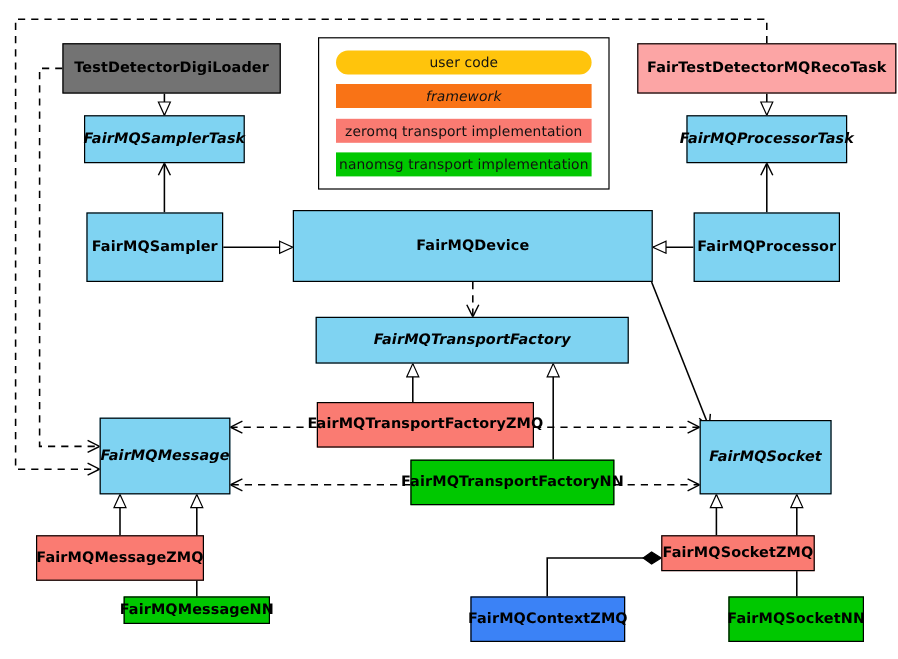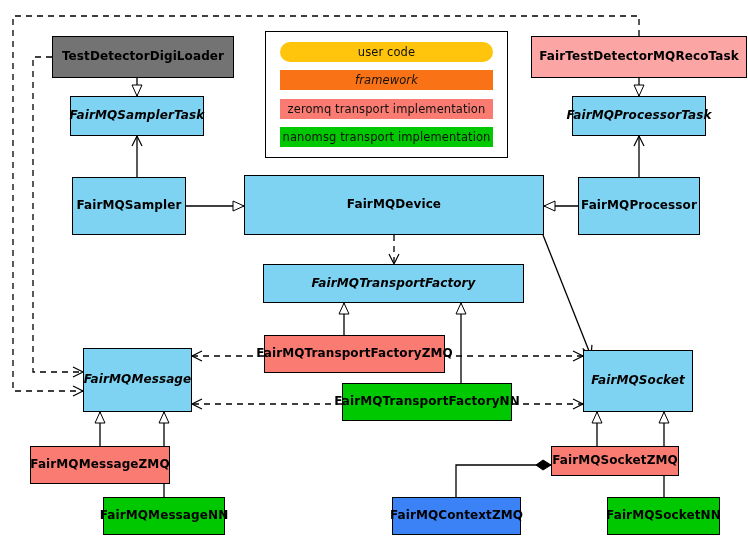--- a/index.html
+++ b/index.html
@@ -155,21 +155,21 @@
   <div class="node" style="left:264px; top:335px; width:181px; height:38px; background:#FA7B72;">FairMQTransportFactoryZMQ</div>
 
   <div class="node" style="left:342px; top:383px; width:170px; height:38px; background:#00C800;">FairMQTransportFactoryNN</div>
 
   <div class="node abstract" style="left:83px; top:348px; width:109px; height:64px; background:#7FD3F2;">FairMQMessage</div>
 
   <div class="node abstract" style="left:583px; top:350px; width:110px; height:62px; background:#7FD3F2;">FairMQSocket</div>
 
   <div class="node" style="left:30px; top:446px; width:140px; height:38px; background:#FA7B72;">FairMQMessageZMQ</div>
 
-  <div class="node" style="left:103px; top:497px; width:122px; height:38px; background:#00C800;">FairMQMessageNN</div>
+  <div class="node" style="left:103px; top:497px; width:122px; height:23px; background:#00C800;">FairMQMessageNN</div>
 
   <div class="node" style="left:551px; top:446px; width:128px; height:30px; background:#FA7B72;">FairMQSocketZMQ</div>
 
   <div class="node" style="left:392px; top:497px; width:129px; height:38px; background:#3b82f6;">FairMQContextZMQ</div>
 
   <div class="node" style="left:607px; top:497px; width:113px; height:38px; background:#00C800;">FairMQSocketNN</div>
 
 </div>
 
 </body></html>

